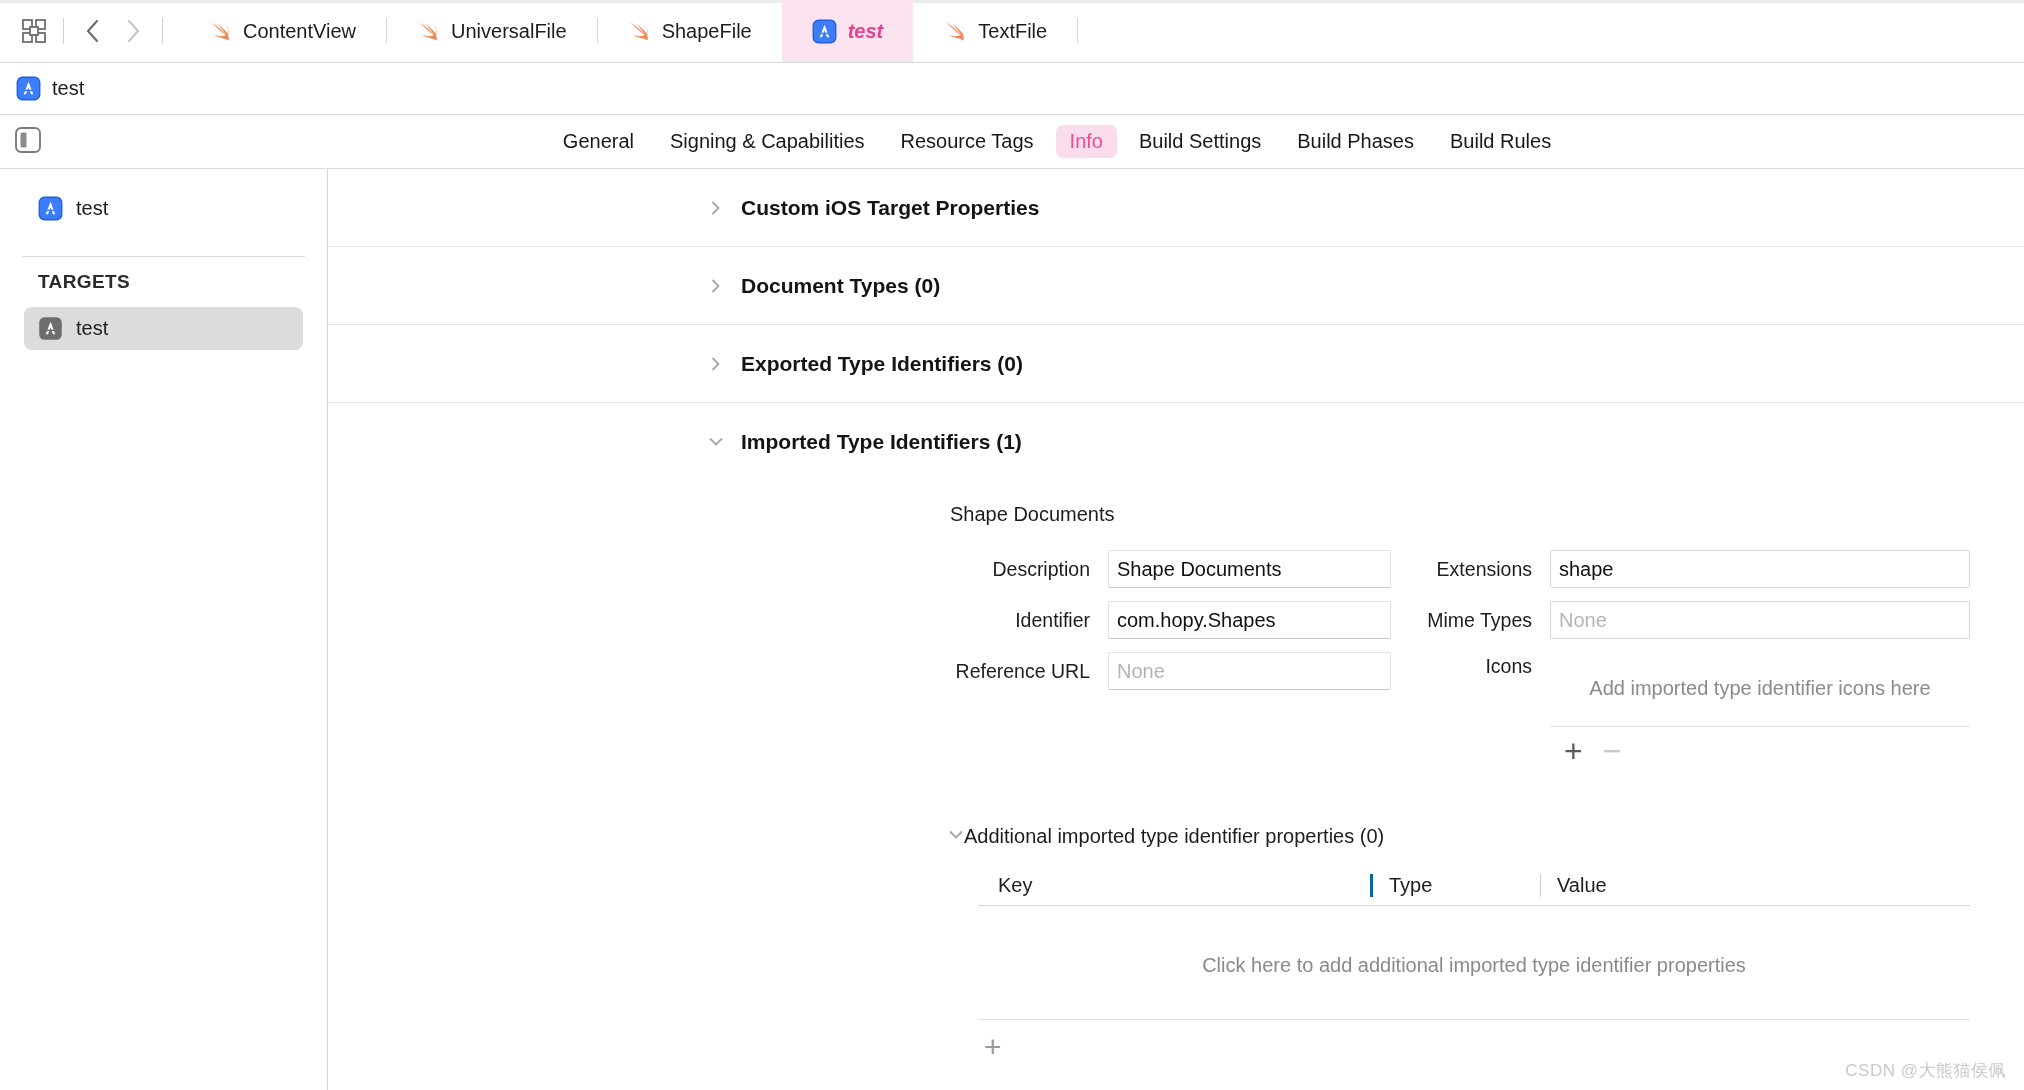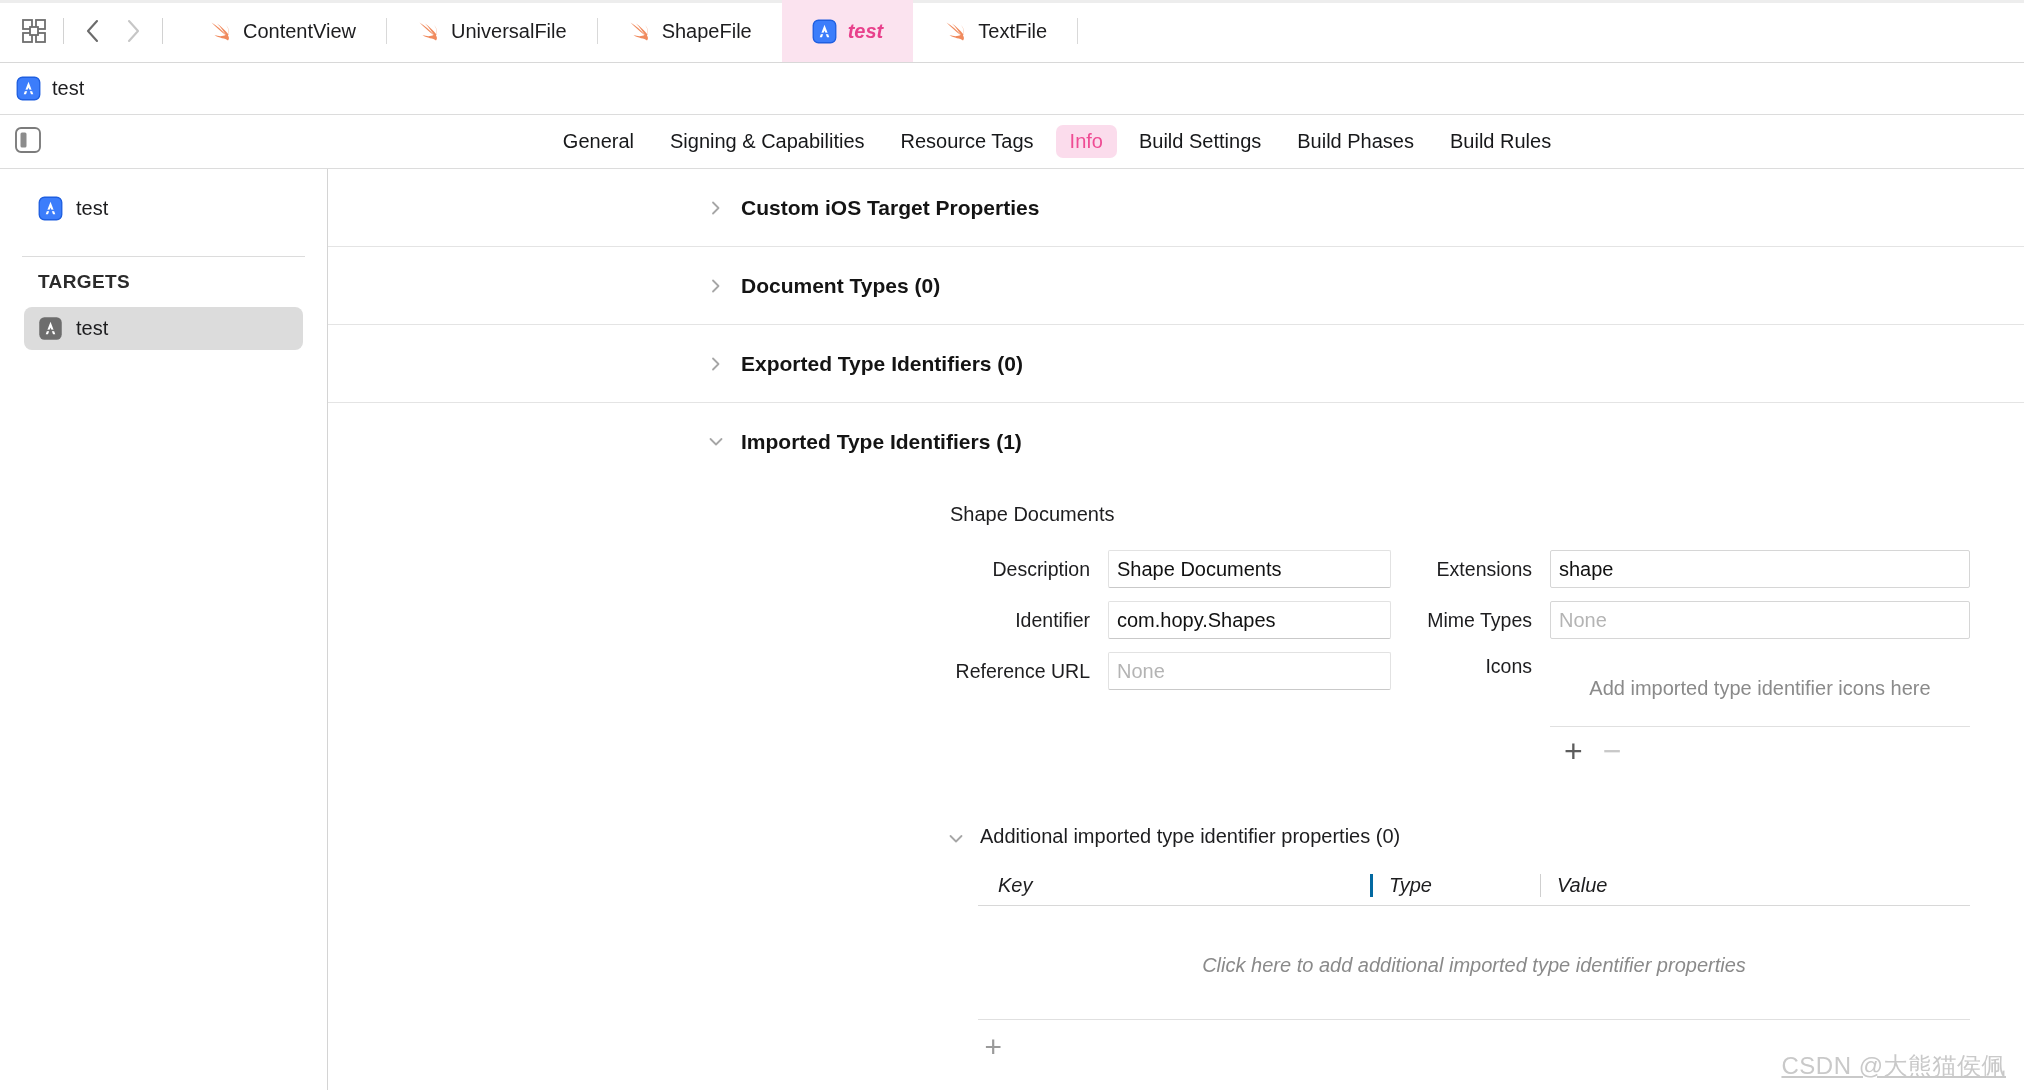--- a/index.html
+++ b/index.html
@@ -281,29 +281,27 @@
   .pm-btn.disabled { color: #c8c8c8; }
 
   
   .addl {
     margin-top: 58px;
     padding-left: 620px;
     padding-right: 54px;
   }
   .addl-head {
     display: flex;
-    align-items: center;
-    gap: 16px;
+    align-items: flex-start;
     font-size: 20px;
     color: #1d1d1f;
     margin-bottom: 26px;
   }
   .tbl {
     margin-left: 30px;
-    font-style: italic;
   }
   .tbl-head {
     display: flex;
     align-items: flex-end;
     font-size: 20px;
     color: #1d1d1f;
     padding-bottom: 8px;
     border-bottom: 1px solid #d8d8d8;
   }
   .th-key { flex: 1; padding-left: 20px; }
@@ -320,24 +318,23 @@
     font-size: 30px;
     color: #9a9a9a;
     font-weight: 300;
     padding: 10px 0 0 6px;
   }
 
   .watermark {
     position: absolute;
     right: 18px;
     bottom: 8px;
-    font-size: 24px;
+    font-size: 17px;
     color: #c9c9c9;
     letter-spacing: 0.5px;
-    text-decoration: underline;
   }
 </style>
 </head>
 <body>
 
 <div class="tabbar">
   <div class="tb-left">
     <div class="tb-icon-btn">
       <svg width="26" height="26" viewBox="0 0 26 26">
         <rect x="2" y="2" width="9" height="9" fill="none" stroke="#6e6e6e" stroke-width="1.8"></rect>

